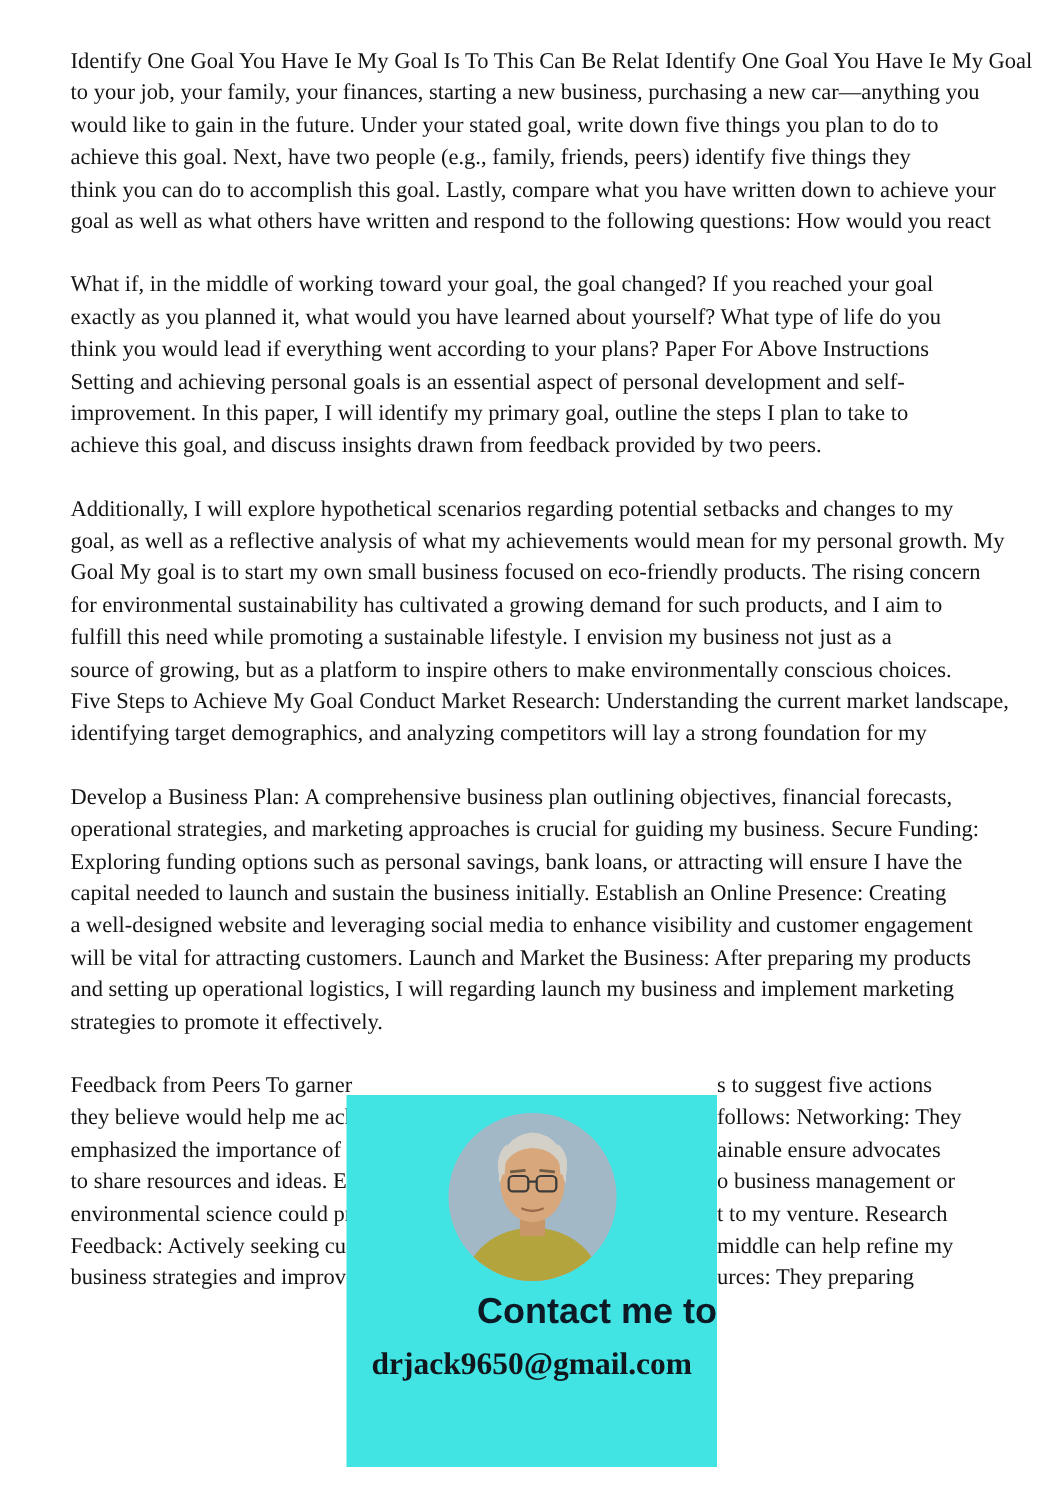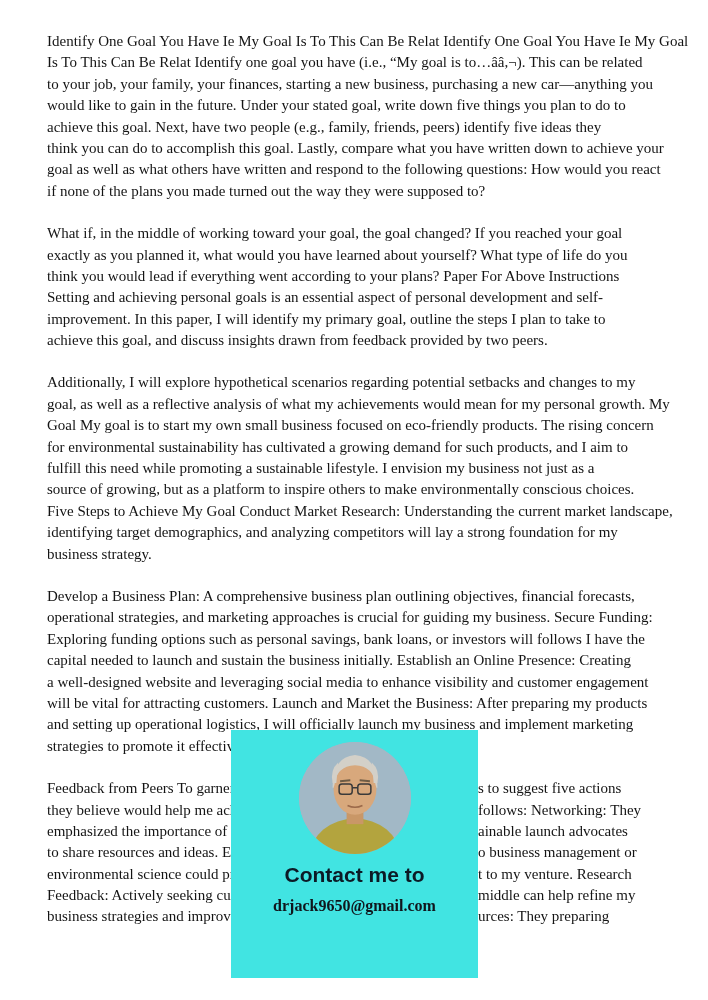--- a/index.html
+++ b/index.html
@@ -40,82 +40,80 @@
     height: 112px;
     margin: 12px auto 6px auto;
     border-radius: 50%;
     overflow: hidden;
     background: #a2b8c6;
   }
   .avatar svg { display: block; width: 112px; height: 112px; }
   .headline {
     font-family: "Liberation Sans", sans-serif;
     font-weight: 700;
-    font-size: 21px;
+    font-size: 24px;
     line-height: 29px;
     color: #0c1a26;
     margin-top: 2px;
+    text-align: right;
   }
   .email {
     font-family: "Liberation Serif", serif;
     font-weight: 700;
-    font-size: 16px;
+    font-size: 21px;
     color: #10161c;
     margin-top: 8px;
   }
 </style>
 </head>
 <body>
 
 <div class="page">
 
   <div class="doc" style="color: rgb(20, 20, 20);">
       <div class="paragraph">
         <div class="line">Identify One Goal You Have Ie My Goal Is To This Can Be Relat Identify One Goal You Have Ie My Goal</div>
-        <div class="line">Is To This Can Be Relat Identify one goal you have (i.e., “My goal is to…ââ,¬). This can be related</div>
         <div class="line">to your job, your family, your finances, starting a new business, purchasing a new car—anything you</div>
         <div class="line">would like to gain in the future. Under your stated goal, write down five things you plan to do to</div>
-        <div class="line">achieve this goal. Next, have two people (e.g., family, friends, peers) identify five ideas they</div>
+        <div class="line">achieve this goal. Next, have two people (e.g., family, friends, peers) identify five things they</div>
         <div class="line">think you can do to accomplish this goal. Lastly, compare what you have written down to achieve your</div>
         <div class="line">goal as well as what others have written and respond to the following questions: How would you react</div>
-        <div class="line">if none of the plans you made turned out the way they were supposed to?</div>
       </div>
       <div class="paragraph">
         <div class="line">What if, in the middle of working toward your goal, the goal changed? If you reached your goal</div>
         <div class="line">exactly as you planned it, what would you have learned about yourself? What type of life do you</div>
         <div class="line">think you would lead if everything went according to your plans? Paper For Above Instructions</div>
         <div class="line">Setting and achieving personal goals is an essential aspect of personal development and self-</div>
         <div class="line">improvement. In this paper, I will identify my primary goal, outline the steps I plan to take to</div>
         <div class="line">achieve this goal, and discuss insights drawn from feedback provided by two peers.</div>
       </div>
       <div class="paragraph">
         <div class="line">Additionally, I will explore hypothetical scenarios regarding potential setbacks and changes to my</div>
         <div class="line">goal, as well as a reflective analysis of what my achievements would mean for my personal growth. My</div>
         <div class="line">Goal My goal is to start my own small business focused on eco-friendly products. The rising concern</div>
         <div class="line">for environmental sustainability has cultivated a growing demand for such products, and I aim to</div>
         <div class="line">fulfill this need while promoting a sustainable lifestyle. I envision my business not just as a</div>
         <div class="line">source of growing, but as a platform to inspire others to make environmentally conscious choices.</div>
         <div class="line">Five Steps to Achieve My Goal Conduct Market Research: Understanding the current market landscape,</div>
         <div class="line">identifying target demographics, and analyzing competitors will lay a strong foundation for my</div>
-        <div class="line">business strategy.</div>
       </div>
       <div class="paragraph">
         <div class="line">Develop a Business Plan: A comprehensive business plan outlining objectives, financial forecasts,</div>
         <div class="line">operational strategies, and marketing approaches is crucial for guiding my business. Secure Funding:</div>
-        <div class="line">Exploring funding options such as personal savings, bank loans, or investors will follows I have the</div>
+        <div class="line">Exploring funding options such as personal savings, bank loans, or attracting will ensure I have the</div>
         <div class="line">capital needed to launch and sustain the business initially. Establish an Online Presence: Creating</div>
         <div class="line">a well-designed website and leveraging social media to enhance visibility and customer engagement</div>
         <div class="line">will be vital for attracting customers. Launch and Market the Business: After preparing my products</div>
-        <div class="line">and setting up operational logistics, I will officially launch my business and implement marketing</div>
+        <div class="line">and setting up operational logistics, I will regarding launch my business and implement marketing</div>
         <div class="line">strategies to promote it effectively.</div>
       </div>
       <div class="paragraph">
         <div class="line split"><span>Feedback from Peers To garner</span><span class="right-frag">s to suggest five actions</span></div>
         <div class="line split"><span>they believe would help me ach</span><span class="right-frag">follows: Networking: They</span></div>
-        <div class="line split"><span>emphasized the importance of c</span><span class="right-frag">ainable launch advocates</span></div>
+        <div class="line split"><span>emphasized the importance of c</span><span class="right-frag">ainable ensure advocates</span></div>
         <div class="line split"><span>to share resources and ideas. Ed</span><span class="right-frag">o business management or</span></div>
         <div class="line split"><span>environmental science could pro</span><span class="right-frag">t to my venture. Research</span></div>
         <div class="line split"><span>Feedback: Actively seeking cus</span><span class="right-frag">middle can help refine my</span></div>
         <div class="line split"><span>business strategies and improve</span><span class="right-frag">urces: They preparing</span></div>
       </div>
     </div>
 
   <div class="overlay" style="background: rgb(65, 228, 226);">
     <div class="avatar">
       <svg viewBox="0 0 120 120" aria-hidden="true">

